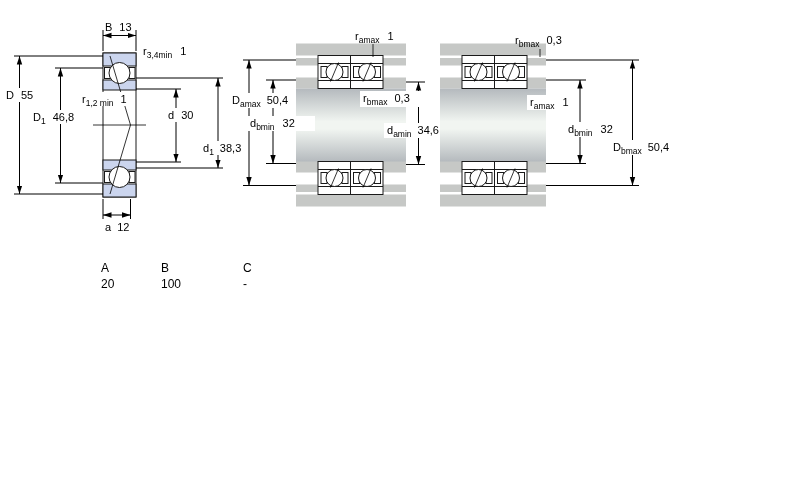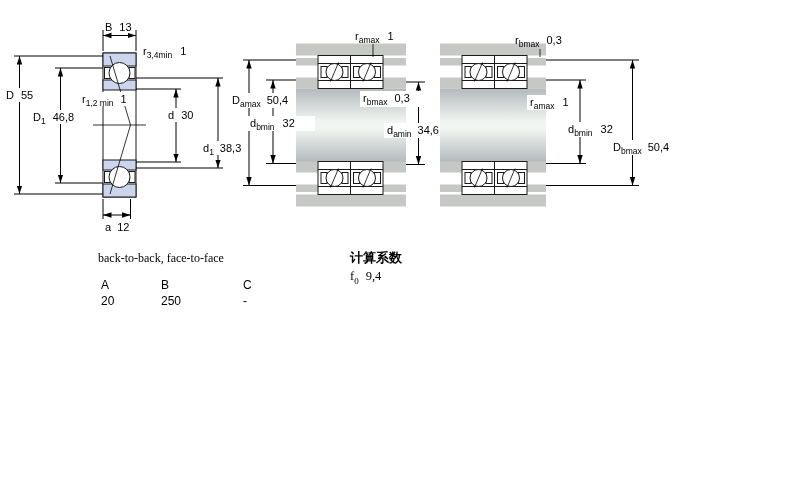--- a/index.html
+++ b/index.html
@@ -264,33 +264,28 @@
       <text x="568" y="133"><tspan>d</tspan><tspan class="sub" dy="3">bmin</tspan><tspan dy="-3" dx="8">32</tspan></text>
     </g>
     <g>
       <rect x="610" y="140" width="70" height="15" class="labelbg"></rect>
       <text x="613" y="151"><tspan>D</tspan><tspan class="sub" dy="3">bmax</tspan><tspan dy="-3" dx="6">50,4</tspan></text>
     </g>
   </g>
 </svg>
 
 <div class="preload">
-  <div class="preload-sub">back-to-back, face-to-face</div>
   <div class="ptable">
     <div class="prow">
       <span class="c1">A</span>
       <span class="c2">B</span>
       <span class="c3">C</span>
     </div>
     <div class="prow">
       <span class="c1">20</span>
-      <span class="c2">250</span>
+      <span class="c2">100</span>
       <span class="c3">-</span>
     </div>
   </div>
 </div>
 
-<div class="calc">
-  <div class="calc-title">计算系数</div>
-  <div class="calc-f"><span>f</span><sub>0</sub><span class="fval">9,4</span></div>
+
 </div>
 
-</div>
-
 </body></html>

